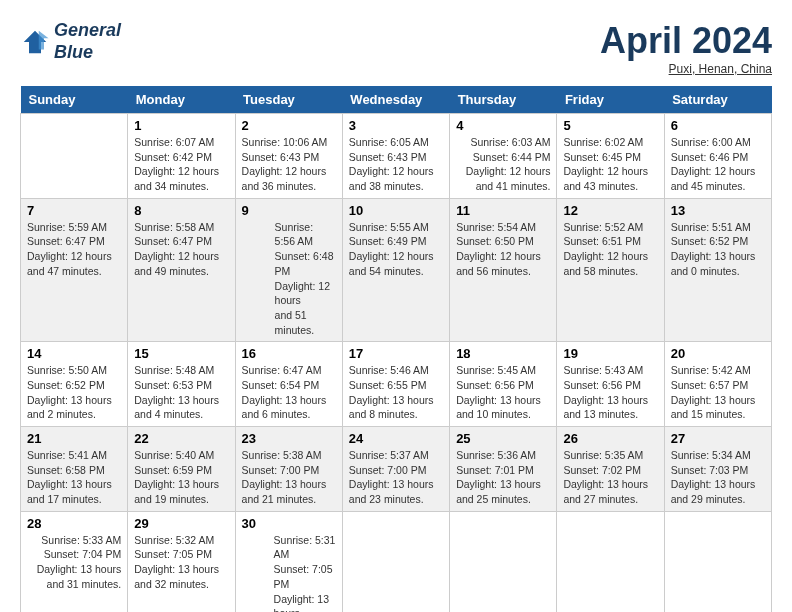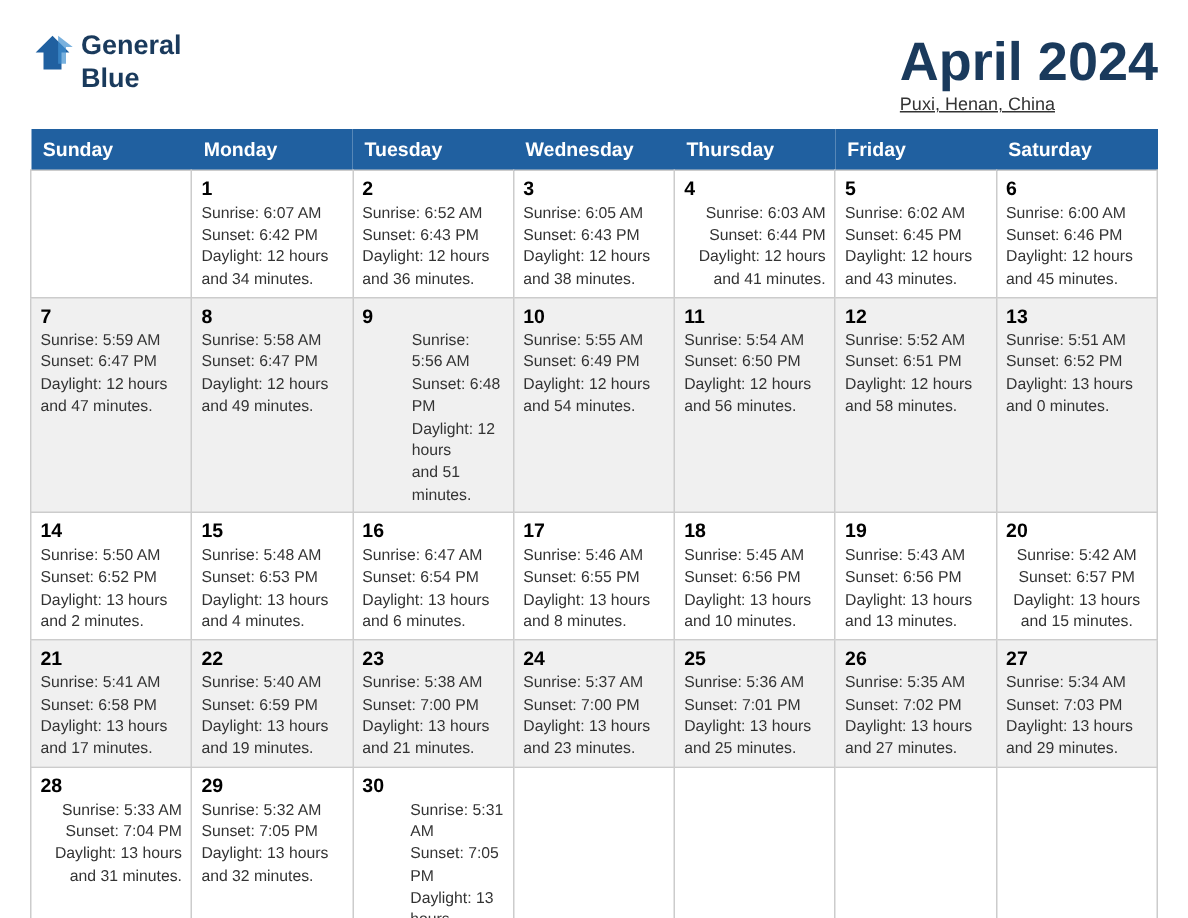--- a/index.html
+++ b/index.html
@@ -11,37 +11,39 @@
       padding: 20px;
     }
     .header-area {
       display: flex;
       justify-content: space-between;
       align-items: flex-start;
       margin-bottom: 10px;
     }
     .logo {
       display: flex;
-      align-items: flex-start;
+      align-items: center;
       gap: 4px;
+      font-style: italic;
     }
     .logo-text {
       font-size: 18px;
       font-weight: bold;
       color: #1a3a5c;
       line-height: 1.2;
     }
     .logo-text span {
       display: block;
     }
     .logo-icon {
       width: 30px;
       height: 30px;
     }
     .title-area {
+      text-align: right;
     }
     .month-title {
       font-size: 36px;
       font-weight: bold;
       color: #1a3a5c;
     }
     .location {
       font-size: 12px;
       color: #333;
       text-decoration: underline;
@@ -128,21 +130,21 @@
         <td class="empty-cell"></td>
         <td>
           <span class="day-number">1</span>
           <div class="cell-content" style="white-space: pre-line;">Sunrise: 6:07 AM
 Sunset: 6:42 PM
 Daylight: 12 hours
 and 34 minutes.</div>
         </td>
         <td>
           <span class="day-number">2</span>
-          <div class="cell-content" style="white-space: pre-line;">Sunrise: 6:52 AM
+          <div class="cell-content" style="white-space: pre-line;">Sunrise: 10:06 AM
 Sunset: 6:43 PM
 Daylight: 12 hours
 and 36 minutes.</div>
         </td>
         <td>
           <span class="day-number">3</span>
           <div class="cell-content" style="white-space: pre-line;">Sunrise: 6:05 AM
 Sunset: 6:43 PM
 Daylight: 12 hours
 and 38 minutes.</div>
@@ -258,21 +260,21 @@
         </td>
         <td>
           <span class="day-number">19</span>
           <div class="cell-content" style="white-space: pre-line;">Sunrise: 5:43 AM
 Sunset: 6:56 PM
 Daylight: 13 hours
 and 13 minutes.</div>
         </td>
         <td>
           <span class="day-number">20</span>
-          <div class="cell-content" style="white-space: pre-line; text-align: center;">Sunrise: 5:42 AM
+          <div class="cell-content" style="white-space: pre-line;">Sunrise: 5:42 AM
 Sunset: 6:57 PM
 Daylight: 13 hours
 and 15 minutes.</div>
         </td>
       </tr>
       <tr>
         <td>
           <span class="day-number">21</span>
           <div class="cell-content" style="white-space: pre-line;">Sunrise: 5:41 AM
 Sunset: 6:58 PM

